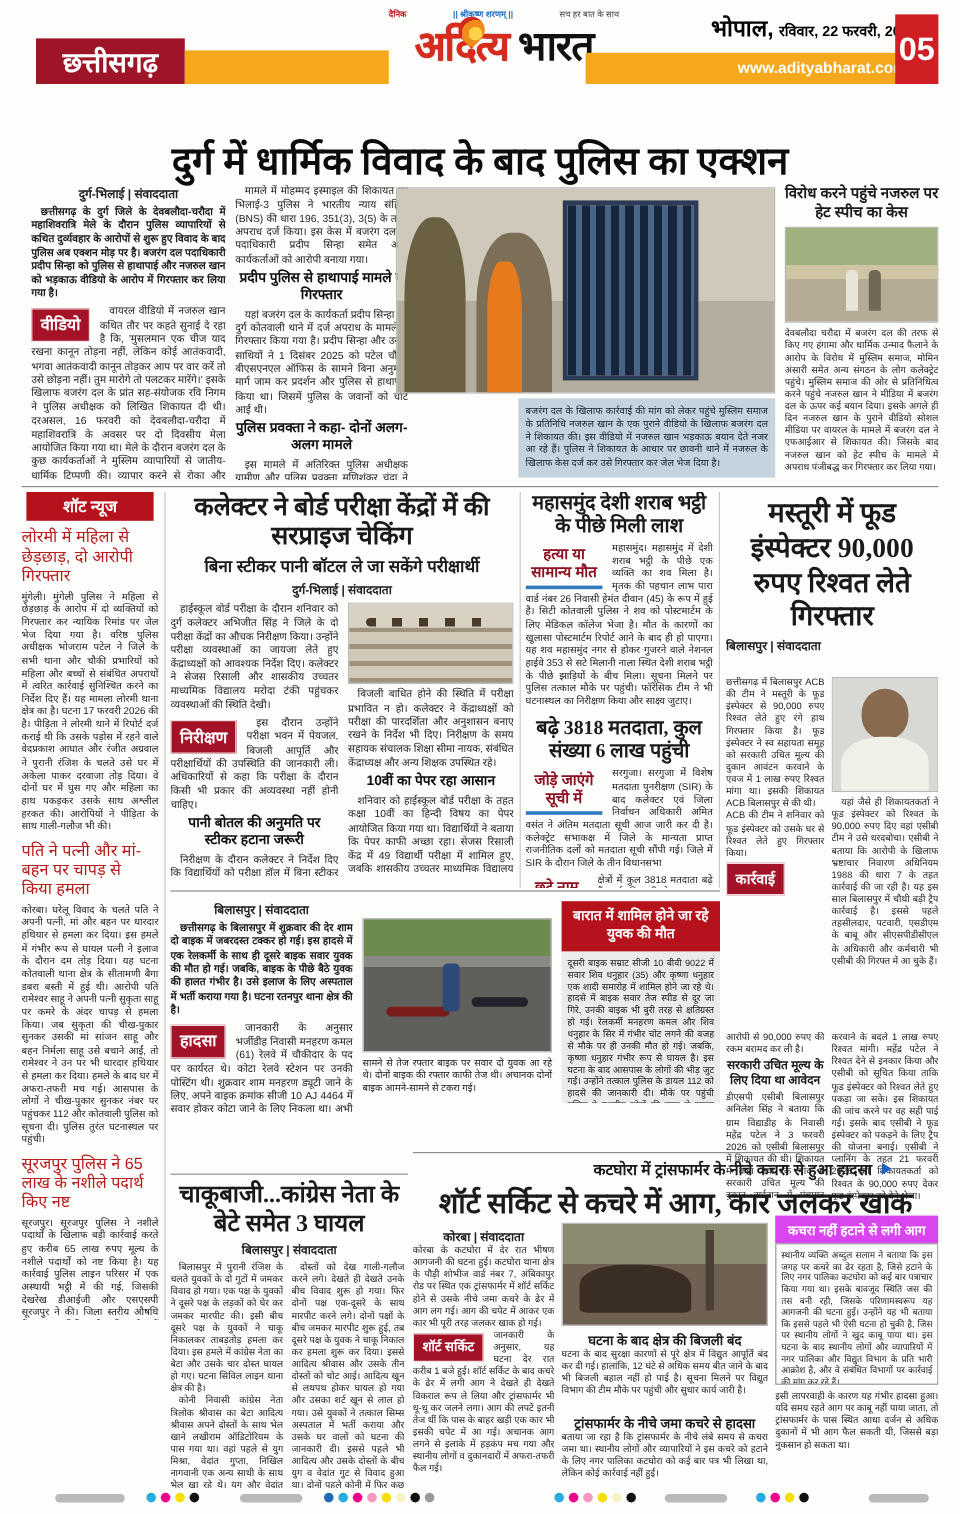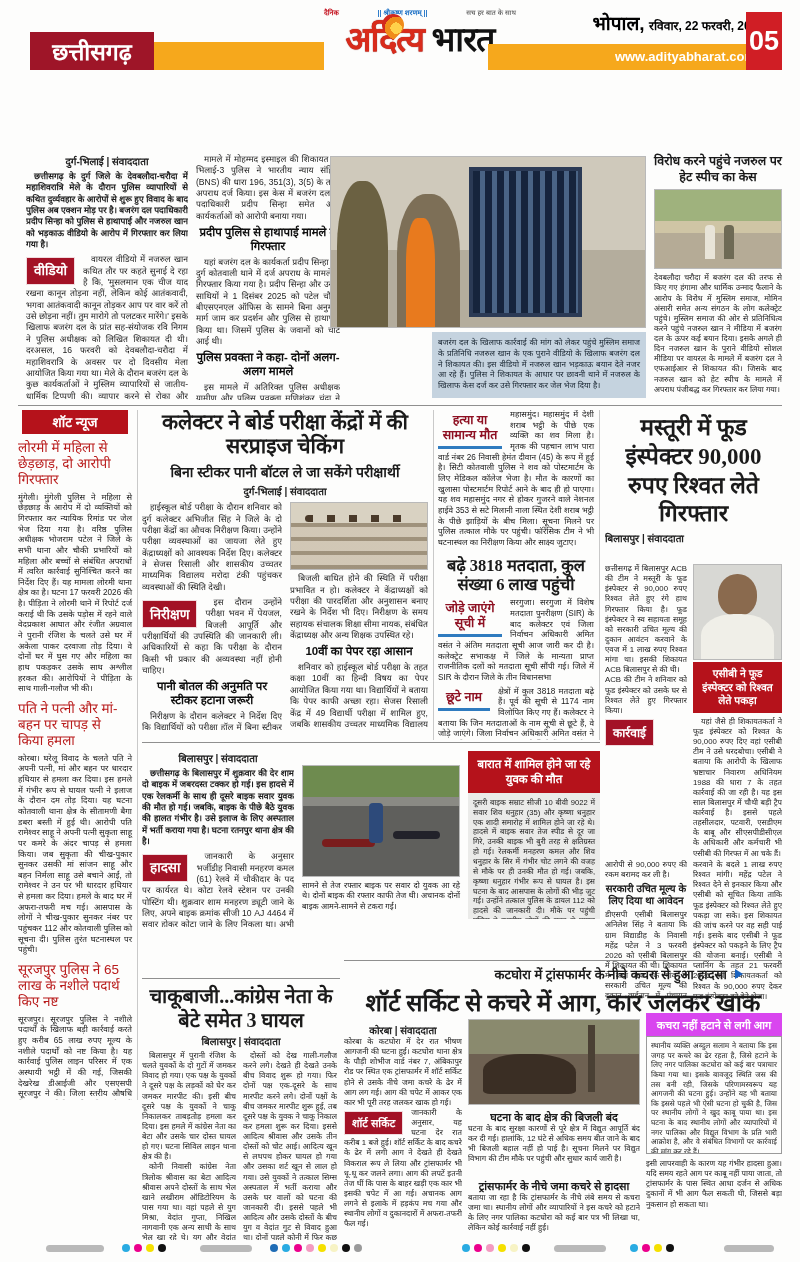--- a/index.html
+++ b/index.html
@@ -178,20 +178,21 @@
       <span class="city">भोपाल,</span>
       <span class="dateline">रविवार, 22 फरवरी, 2026</span>
     </div>
     <div class="orange-right"><span>www.adityabharat.com</span></div>
     <div class="page-box">
         <span>05</span>
       </div>
   </div>
 
 
+  <div class="lead-headline">दुर्ग में धार्मिक विवाद के बाद पुलिस का एक्शन</div>
 
   <div class="lead-section">
     <div class="lead-col1">
       <div class="byline">दुर्ग-भिलाई | संवाददाता</div>
       <div class="bodytext">
         <p class="lede">छत्तीसगढ़ के दुर्ग जिले के देवबलौदा-चरौदा में महाशिवरात्रि मेले के दौरान पुलिस व्यापारियों से कथित दुर्व्यवहार के आरोपों से शुरू हुए विवाद के बाद पुलिस अब एक्शन मोड़ पर है। बजरंग दल पदाधिकारी प्रदीप सिन्हा को पुलिस से हाथापाई और नजरुल खान को भड़काऊ वीडियो के आरोप में गिरफ्तार कर लिया गया है।</p>
         <span class="red-label">वीडियो</span>
         <p>वायरल वीडियो में नजरुल खान कथित तौर पर कहते सुनाई दे रहा है कि, 'मुसलमान एक चीज याद रखना कानून तोड़ना नहीं, लेकिन कोई आतंकवादी, भगवा आतंकवादी कानून तोड़कर आप पर वार करें तो उसे छोड़ना नहीं। तुम मारोगे तो पलटकर मारेंगे।' इसके खिलाफ बजरंग दल के प्रांत सह-संयोजक रवि निगम ने पुलिस अधीक्षक को लिखित शिकायत दी थी। दरअसल, 16 फरवरी को देवबलौदा-चरौदा में महाशिवरात्रि के अवसर पर दो दिवसीय मेला आयोजित किया गया था। मेले के दौरान बजरंग दल के कुछ कार्यकर्ताओं ने मुस्लिम व्यापारियों से जातीय-धार्मिक टिप्पणी की। व्यापार करने से रोका और आधार कार्ड की मांग की। इस</p>
       </div>
     </div>
@@ -271,20 +272,21 @@
           </div>
         <div class="subhead">10वीं का पेपर रहा आसान</div>
         <div class="bodytext">
             <p>शनिवार को हाईस्कूल बोर्ड परीक्षा के तहत कक्षा 10वीं का हिन्दी विषय का पेपर आयोजित किया गया था। विद्यार्थियों ने बताया कि पेपर काफी अच्छा रहा। सेजस रिसाली केंद्र में 49 विद्यार्थी परीक्षा में शामिल हुए, जबकि शासकीय उच्चतर माध्यमिक विद्यालय मरोदा टंकी में 159 परीक्षार्थियों ने परीक्षा दी।</p>
           </div>
       </div>
     </div>
   </div>
 
   <div class="midcol3">
+    <div class="liquor-head">महासमुंद देशी शराब भट्ठी के पीछे मिली लाश</div>
     <div class="small-body">
       <span class="outline-label">हत्या या सामान्य मौत</span>
       <span>महासमुंद। महासमुंद में देशी शराब भट्ठी के पीछे एक व्यक्ति का शव मिला है। मृतक की पहचान लाभ पारा वार्ड नंबर 26 निवासी हेमंत दीवान (45) के रूप में हुई है। सिटी कोतवाली पुलिस ने शव को पोस्टमार्टम के लिए मेडिकल कॉलेज भेजा है। मौत के कारणों का खुलासा पोस्टमार्टम रिपोर्ट आने के बाद ही हो पाएगा। यह शव महासमुंद नगर से होकर गुजरने वाले नेशनल हाईवे 353 से सटे मिलानी नाला स्थित देशी शराब भट्ठी के पीछे झाड़ियों के बीच मिला। सूचना मिलने पर पुलिस तत्काल मौके पर पहुंची। फॉरेंसिक टीम ने भी घटनास्थल का निरीक्षण किया और साक्ष्य जुटाए।</span>
     </div>
     <div class="voters-head" style="margin-top:8px">बढ़े 3818 मतदाता, कुल संख्या 6 लाख पहुंची</div>
     <div class="small-body">
       <span class="outline-label">जोड़े जाएंगे सूची में</span>
       <span>सरगुजा। सरगुजा में विशेष मतदाता पुनरीक्षण (SIR) के बाद कलेक्टर एवं जिला निर्वाचन अधिकारी अमित वसंत ने अंतिम मतदाता सूची आज जारी कर दी है। कलेक्ट्रेट सभाकक्ष में जिले के मान्यता प्राप्त राजनीतिक दलों को मतदाता सूची सौंपी गई। जिले में SIR के दौरान जिले के तीन विधानसभा</span>
     </div>
     <div class="small-body" style="margin-top:3px">
@@ -302,21 +304,20 @@
             <p>छत्तीसगढ़ में बिलासपुर ACB की टीम ने मस्तूरी के फूड इंस्पेक्टर से 90,000 रुपए रिश्वत लेते हुए रंगे हाथ गिरफ्तार किया है। फूड इंस्पेक्टर ने स्व सहायता समूह को सरकारी उचित मूल्य की दुकान आवंटन करवाने के एवज में 1 लाख रुपए रिश्वत मांगा था। इसकी शिकायत ACB बिलासपुर से की थी।</p>
         <p>ACB की टीम ने शनिवार को फूड इंस्पेक्टर को उसके घर से रिश्वत लेते हुए गिरफ्तार किया।</p>
           </div>
         <span class="red-label" style="font-size:12px">कार्रवाई</span>
       </div>
       <div class="food-right">
         <div class="photo photo-portrait">
           <div class="portrait-head"></div>
           <div class="portrait-body"></div>
         </div>
-        <div class="food-capbox">एसीबी ने फूड इंस्पेक्टर को रिश्वत लेते पकड़ा</div>
         <div class="bodytext tinytext">
             <p>यहां जैसे ही शिकायतकर्ता ने फूड इंस्पेक्टर को रिश्वत के 90,000 रुपए दिए वहां एसीबी टीम ने उसे धरदबोचा। एसीबी ने बताया कि आरोपी के खिलाफ भ्रष्टाचार निवारण अधिनियम 1988 की धारा 7 के तहत कार्रवाई की जा रही है। यह इस साल बिलासपुर में चौथी बड़ी ट्रैप कार्रवाई है। इससे पहले तहसीलदार, पटवारी, एसडीएम के बाबू और सीएसपीडीसीएल के अधिकारी और कर्मचारी भी एसीबी की गिरफ्त में आ चुके हैं।</p>
           </div>
       </div>
       <div class="food-lower">
         <div class="food-l2">
           <div class="tinytext">
               <p>आरोपी से 90,000 रुपए की रकम बरामद कर ली है।</p>
             </div>
           <div class="mini-sub">सरकारी उचित मूल्य के लिए दिया था आवेदन</div>

